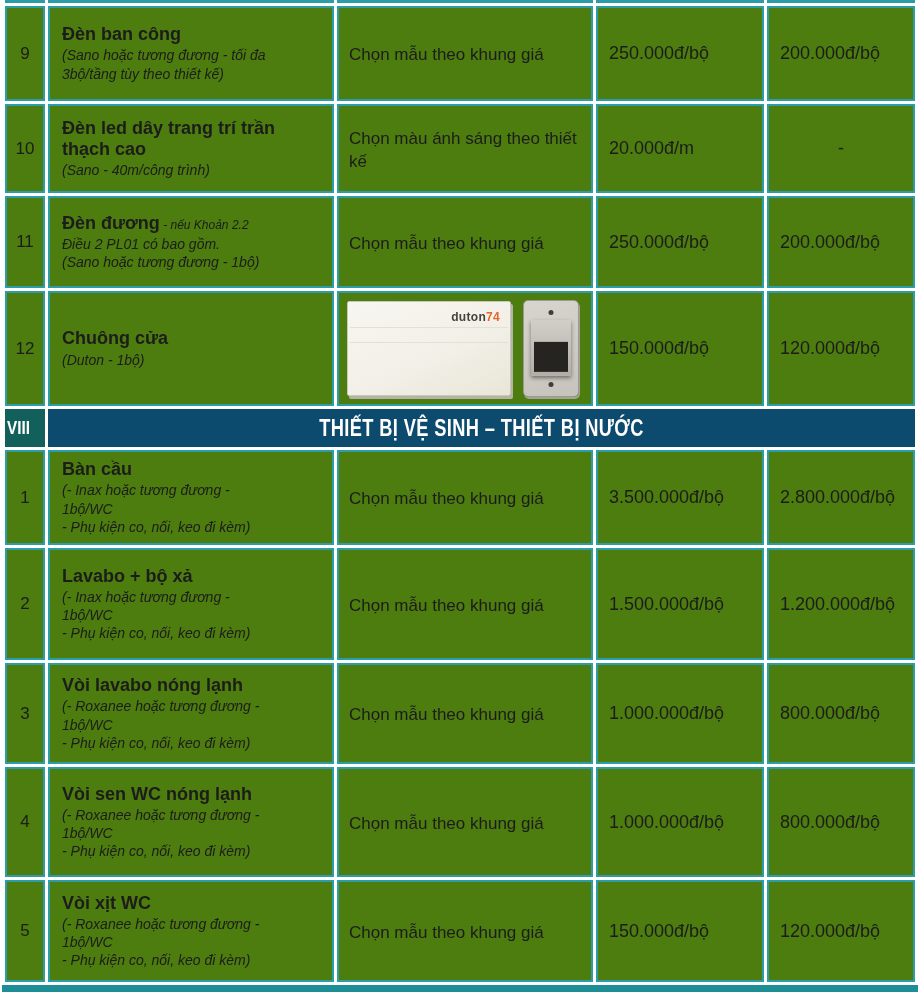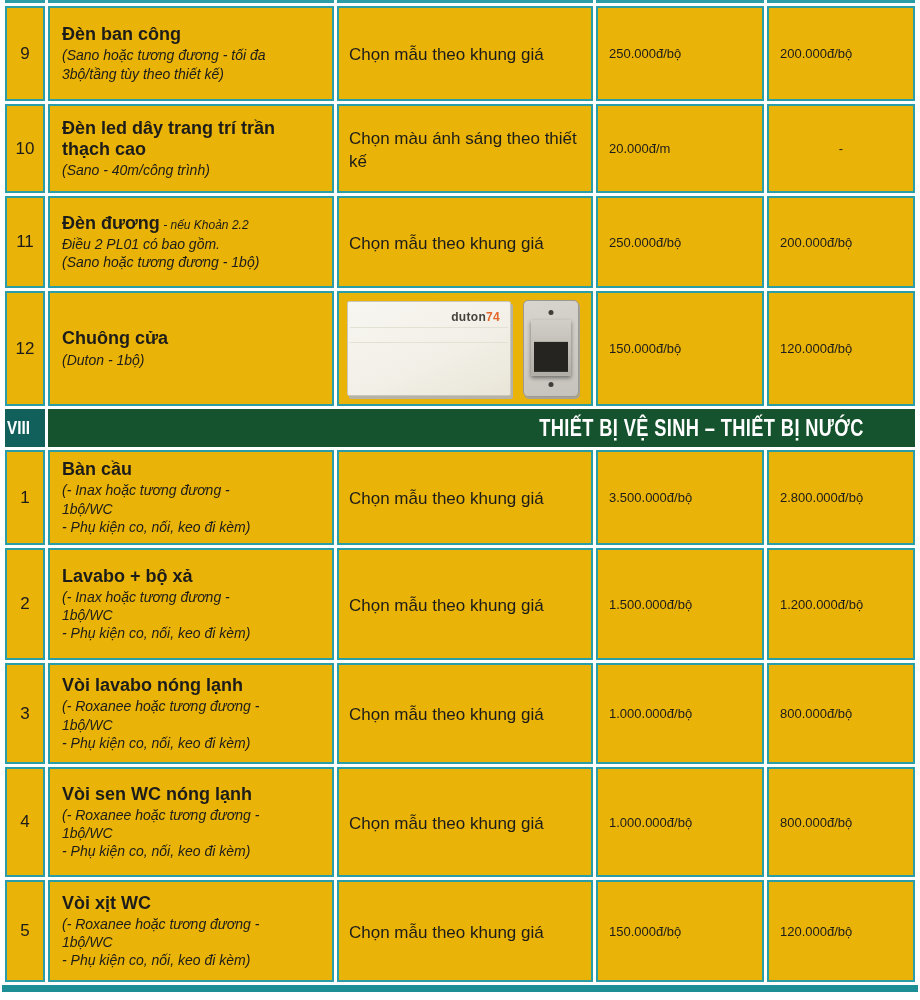--- a/index.html
+++ b/index.html
@@ -14,37 +14,37 @@
   .top-cut { display:flex; gap:3px; margin-left:5px; }
   .top-cut div { height:3px; background:#2a9da6; }
   .seg1{width:40px}.seg2{width:286px}.seg3{width:256px}.seg4{width:168px}.seg5{width:148px}
 
   table.price-table {
     border-collapse:separate; border-spacing:3px;
     table-layout:fixed; width:916px; margin-left:2px;
   }
   col.c1{width:40px} col.c2{width:286px} col.c3{width:256px} col.c4{width:168px} col.c5{width:148px}
 
-  td { border:2px solid #2a9da6; vertical-align:middle; background:#eab308; overflow:hidden; }
+  td { border:2px solid #2a9da6; vertical-align:middle; background:#4d7c0f; overflow:hidden; }
 
   .c-no   { text-align:center; font-size:17px; }
   .c-name { padding:6px 8px 6px 12px; }
   .nm     { font-weight:bold; font-size:18px; line-height:1.18; }
   .nm .note { font-weight:normal; font-style:italic; font-size:12px; }
   .sub    { font-style:italic; font-size:14px; line-height:1.3; white-space:pre-line; margin-top:1px; }
   .c-desc { padding:8px 8px 4px 10px; font-size:17px; line-height:1.35; }
-  .price  { padding-left:11px; font-size:13px; }
+  .price  { padding-left:11px; font-size:18px; }
 
   
   .sec-no {
     background:#11605c; border:none; color:#fff; text-align:left;
     font-weight:bold; font-size:18px;
   }
   .sec-no span { display:inline-block; transform:scaleX(0.85); }
-  .sec-title { background:#14532d; border:none; color:#fff; text-align:right; }
+  .sec-title { background:#0c4a6e; border:none; color:#fff; text-align:center; }
   .sec-title-txt {
     display:inline-block; font-weight:bold; font-size:24px;
     transform:scaleX(0.76); white-space:nowrap; letter-spacing:0.5px;
   }
 
   
   .img-cell { padding:4px 2px 4px 8px; }
   .bell-wrap { display:flex; align-items:center; gap:12px; }
   .bell-box {
     width:164px; height:95px; position:relative; border-radius:2px;

